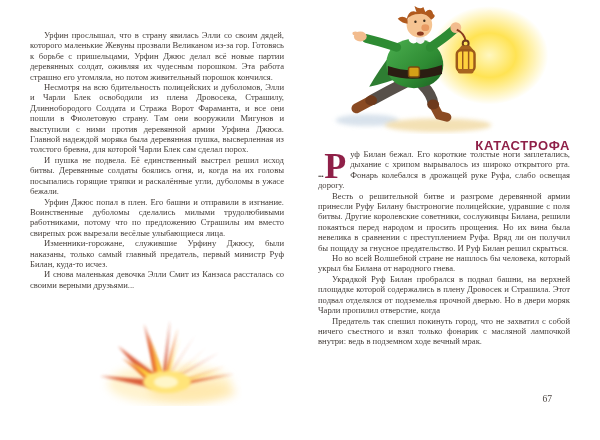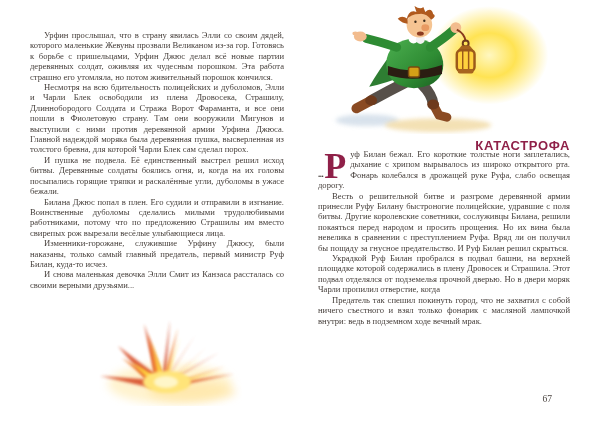--- a/index.html
+++ b/index.html
@@ -28,21 +28,21 @@
 </style>
 </head>
 <body>
 
 <div class="spread">
 
   <div class="page-left">
     <p class="para">Урфин прослышал, что в страну явилась Элли со своим дядей, которого маленькие Жевуны прозвали Великаном из-за гор. Готовясь к борьбе с пришельцами, Урфин Джюс делал всё новые партии деревянных солдат, оживляя их чудесным порошком. Эта работа страшно его утомляла, но потом живительный порошок кончился.</p>
     <p class="para">Несмотря на всю бдительность полицейских и дуболомов, Элли и Чарли Блек освободили из плена Дровосека, Страшилу, Длиннобородого Солдата и Стража Ворот Фараманта, и все они пошли в Фиолетовую страну. Там они вооружили Мигунов и выступили с ними против деревянной армии Урфина Джюса. Главной надеждой моряка была деревянная пушка, высверленная из толстого бревна, для которой Чарли Блек сам сделал порох.</p>
     <p class="para">И пушка не подвела. Её единственный выстрел решил исход битвы. Деревянные солдаты боялись огня, и, когда на их головы посыпались горящие тряпки и раскалённые угли, дуболомы в ужасе бежали.</p>
-    <p class="para">Билана Джюс попал в плен. Его судили и отправили в изгнание. Воинственные дуболомы сделались милыми трудолюбивыми работниками, потому что по предложению Страшилы им вместо свирепых рож вырезали весёлые улыбающиеся лица.</p>
+    <p class="para">Урфин Джюс попал в плен. Его башни и отправили в изгнание. Воинственные дуболомы сделались милыми трудолюбивыми работниками, потому что по предложению Страшилы им вместо свирепых рож вырезали весёлые улыбающиеся лица.</p>
     <p class="para">Изменники-горожане, служившие Урфину Джюсу, были наказаны, только самый главный предатель, первый министр Руф Билан, куда-то исчез.</p>
     <p class="para">И снова маленькая девочка Элли Смит из Канзаса рассталась со своими верными друзьями...</p>
   </div>
 
   <svg class="fire-illo" viewBox="0 0 150 88" role="img" aria-label="Взрыв — огненная вспышка">
     <defs>
       <filter id="b1" x="-40%" y="-40%" width="180%" height="180%">
           <feGaussianBlur stdDeviation="1.7"></feGaussianBlur>
         </filter>
       <filter id="b2" x="-60%" y="-60%" width="220%" height="220%">
@@ -158,20 +158,21 @@
 
     <div class="right-text">
       <p class="para first-para">
         <span class="dropcap-wrap">
           <span class="dc-dots">...</span>
           <span class="dc-letter">Р</span>
         </span>
         <span>уф Билан бежал. Его короткие толстые ноги заплетались, дыхание с хрипом вырывалось из широко открытого рта. Фонарь колебался в дрожащей руке Руфа, слабо освещая дорогу.</span>
       </p>
       <p class="para">Весть о решительной битве и разгроме деревянной армии принесли Руфу Билану быстроногие полицейские, удравшие с поля битвы. Другие королевские советники, сослуживцы Билана, решили покаяться перед народом и просить прощения. Но их вина была невелика в сравнении с преступлением Руфа. Вряд ли он получил бы пощаду за гнусное предательство. И Руф Билан решил скрыться.</p>
+      <p class="para">Но во всей Волшебной стране не нашлось бы человека, который укрыл бы Билана от народного гнева.</p>
       <p class="para">Украдкой Руф Билан пробрался в подвал башни, на верхней площадке которой содержались в плену Дровосек и Страшила. Этот подвал отделялся от подземелья прочной дверью. Но в двери моряк Чарли пропилил отверстие, когда</p>
       <p class="para">Предатель так спешил покинуть город, что не захватил с собой ничего съестного и взял только фонарик с масляной лампочкой внутри: ведь в подземном ходе вечный мрак.</p>
     </div>
 
     <div class="page-number">67</div>
   </div>
 
 </div>
 
 </body></html>

